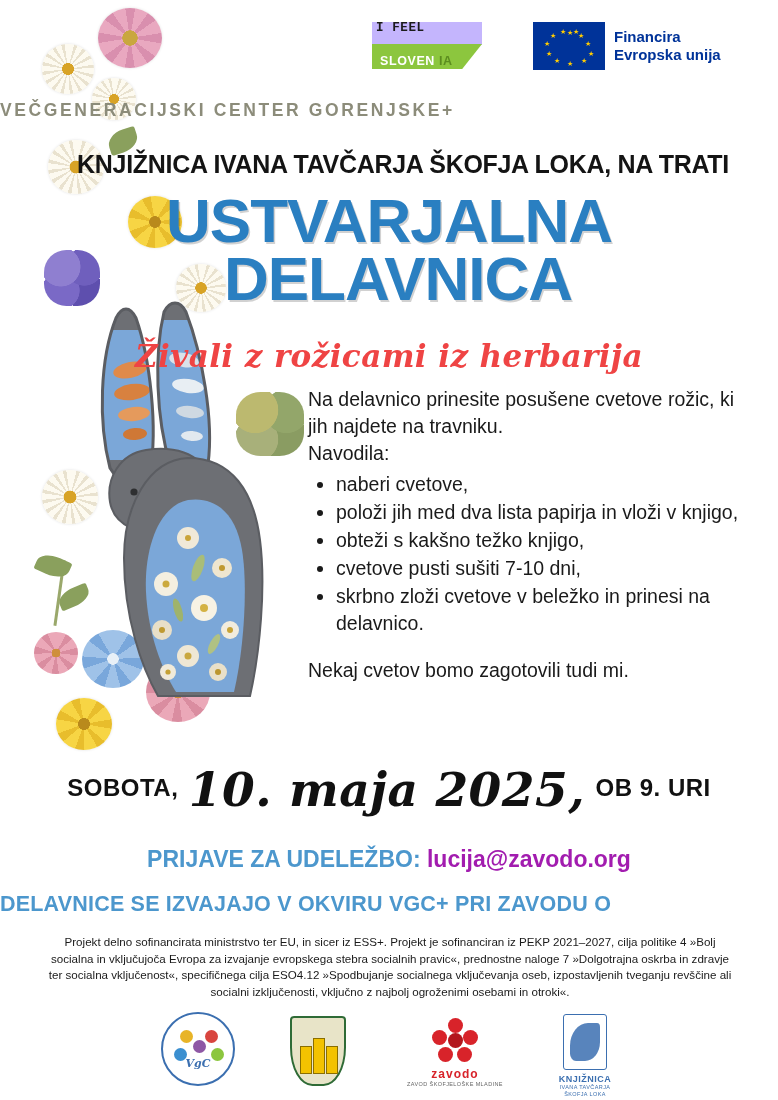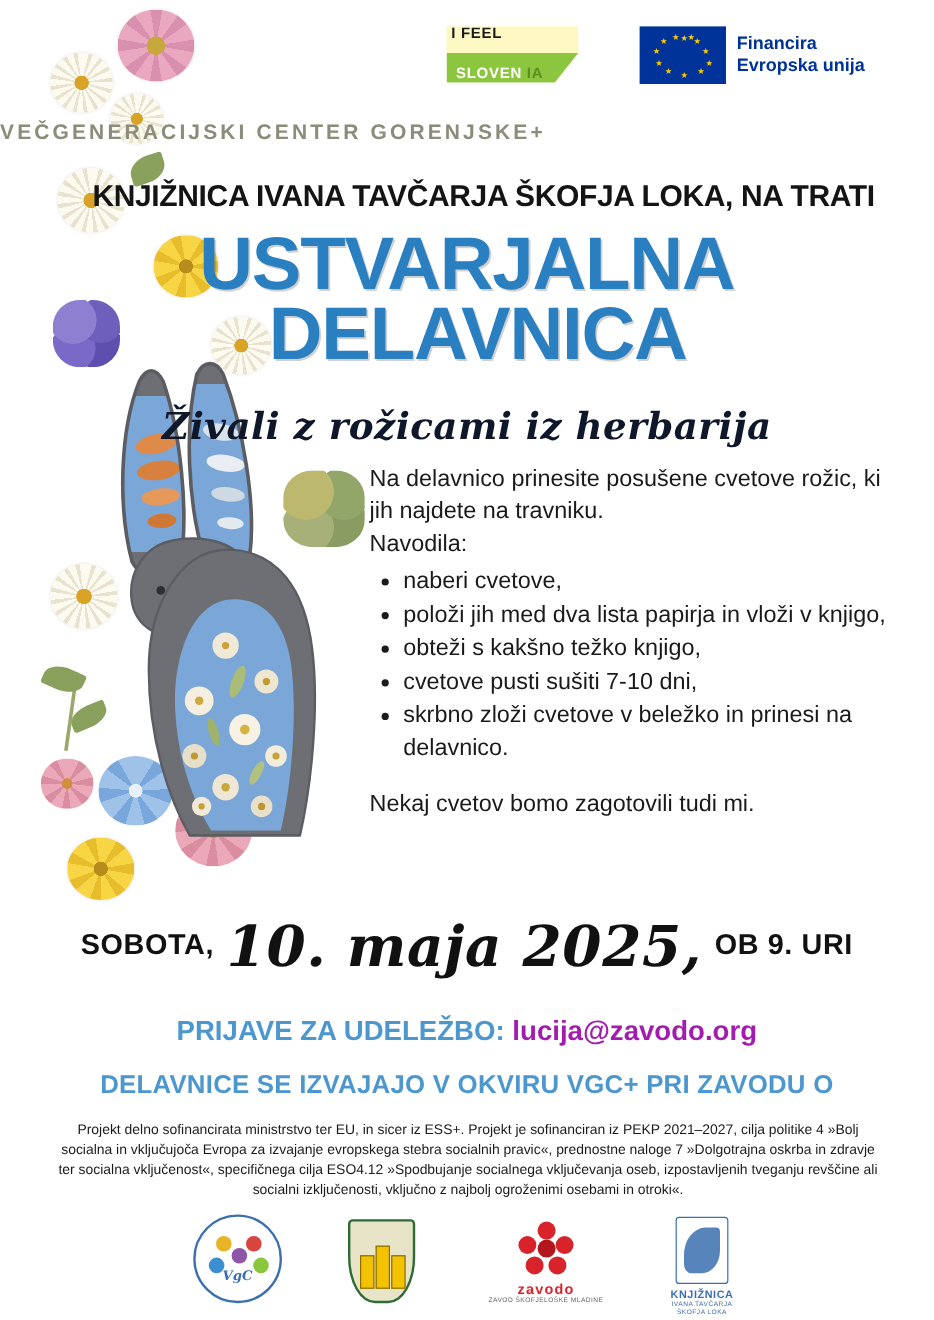--- a/index.html
+++ b/index.html
@@ -94,21 +94,22 @@
     left: 372px;
     top: 0;
     width: 110px;
     height: 47px;
     background: #ffffff;
   }
   .slo-top {
     position: absolute;
     left: 0; top: 0;
     width: 110px; height: 23px;
-    background: #fef9c3;
+    background: #c4b5fd;
+    font-family: Liberation Mono, monospace;
   }
   .slo-top span {
     display: block;
     font-weight: bold;
     font-size: 12.5px;
     letter-spacing: 0.6px;
     color: #1b1b1b;
     line-height: 12px;
     padding-left: 4px;
     padding-top: 0px;
@@ -212,21 +213,21 @@
   .subtitle {
     position: absolute;
     top: 338px;
     left: 0;
     width: 100%;
     text-align: center;
     font-family: "DejaVu Serif", serif;
     font-style: italic;
     font-size: 31px;
     font-weight: bold;
-    color: #0f172a;
+    color: #ef4444;
     letter-spacing: 0.4px;
   }
 
   
   .body-text {
     position: absolute;
     left: 308px;
     top: 386px;
     width: 432px;
     font-size: 19.5px;
@@ -284,21 +285,20 @@
     color: #4c97cd;
   }
   .signup .mail {
     color: #a21caf;
   }
   .vgc-note {
     position: absolute;
     left: 0;
     top: 892px;
     width: 100%;
-    text-align: center;
     font-size: 21.5px;
     font-weight: bold;
     color: #4c97cd;
     letter-spacing: 0.2px;
   }
 
   
   .fineprint {
     position: absolute;
     left: 44px;

